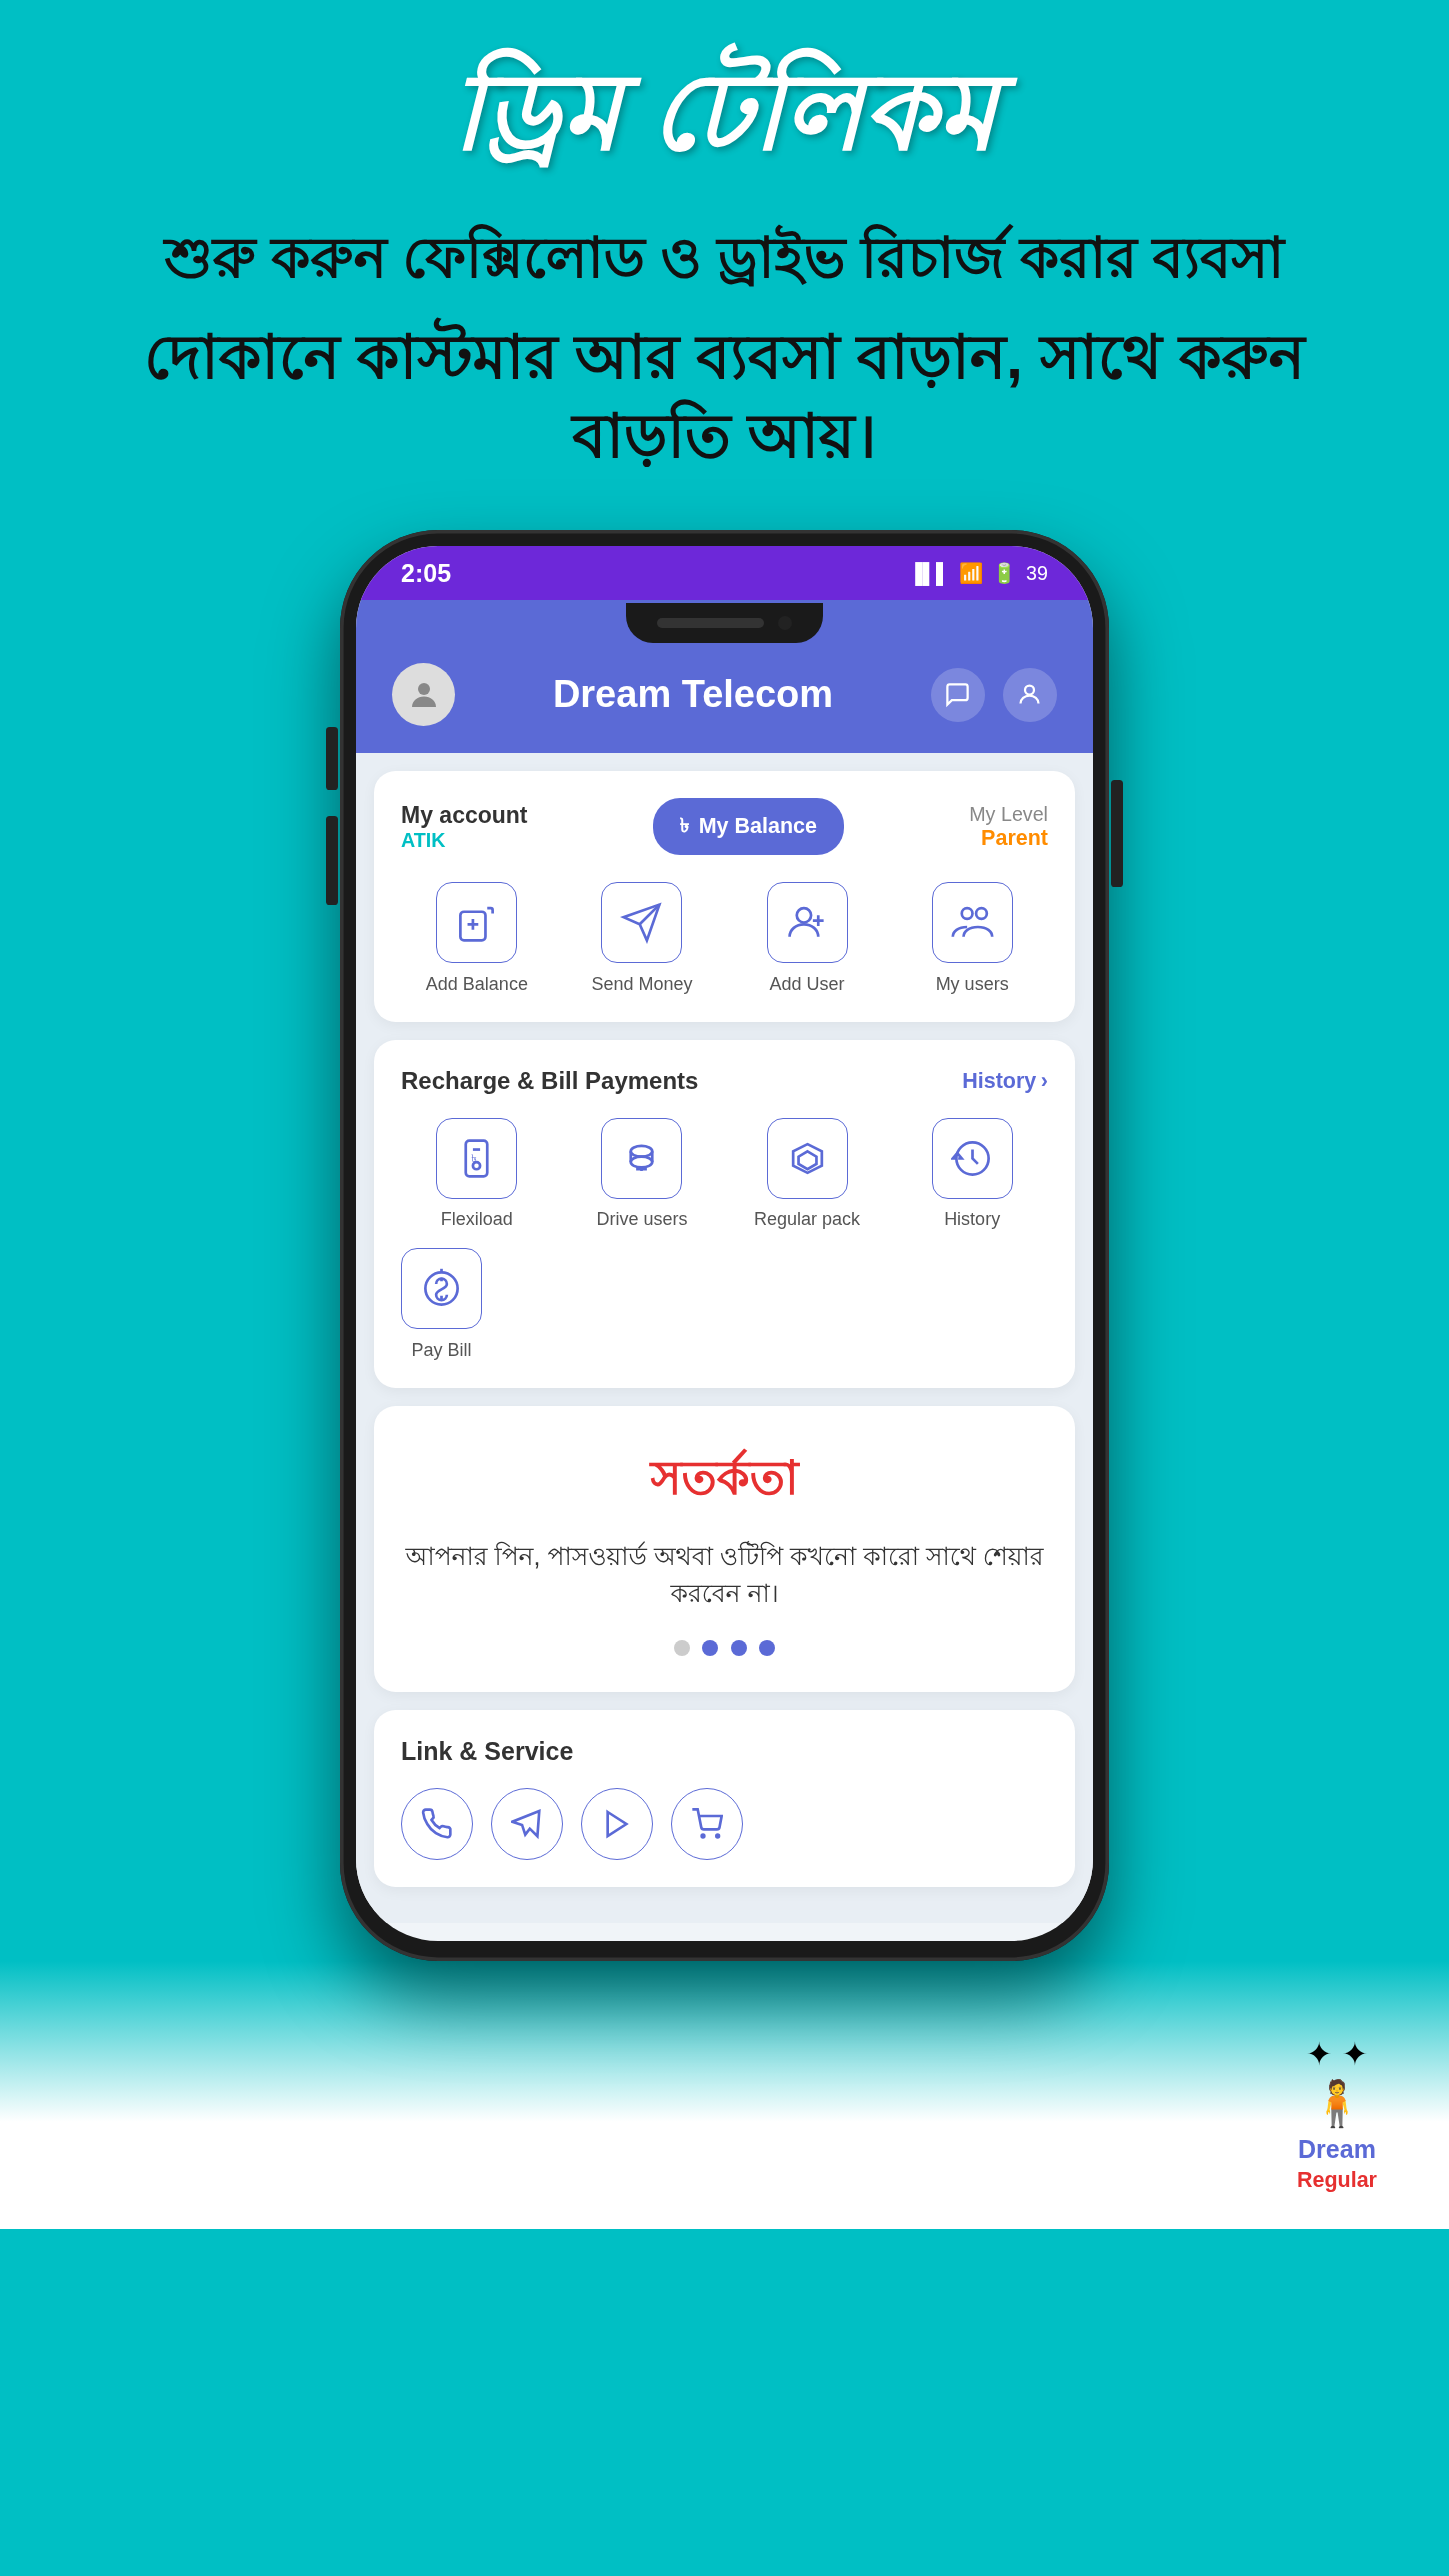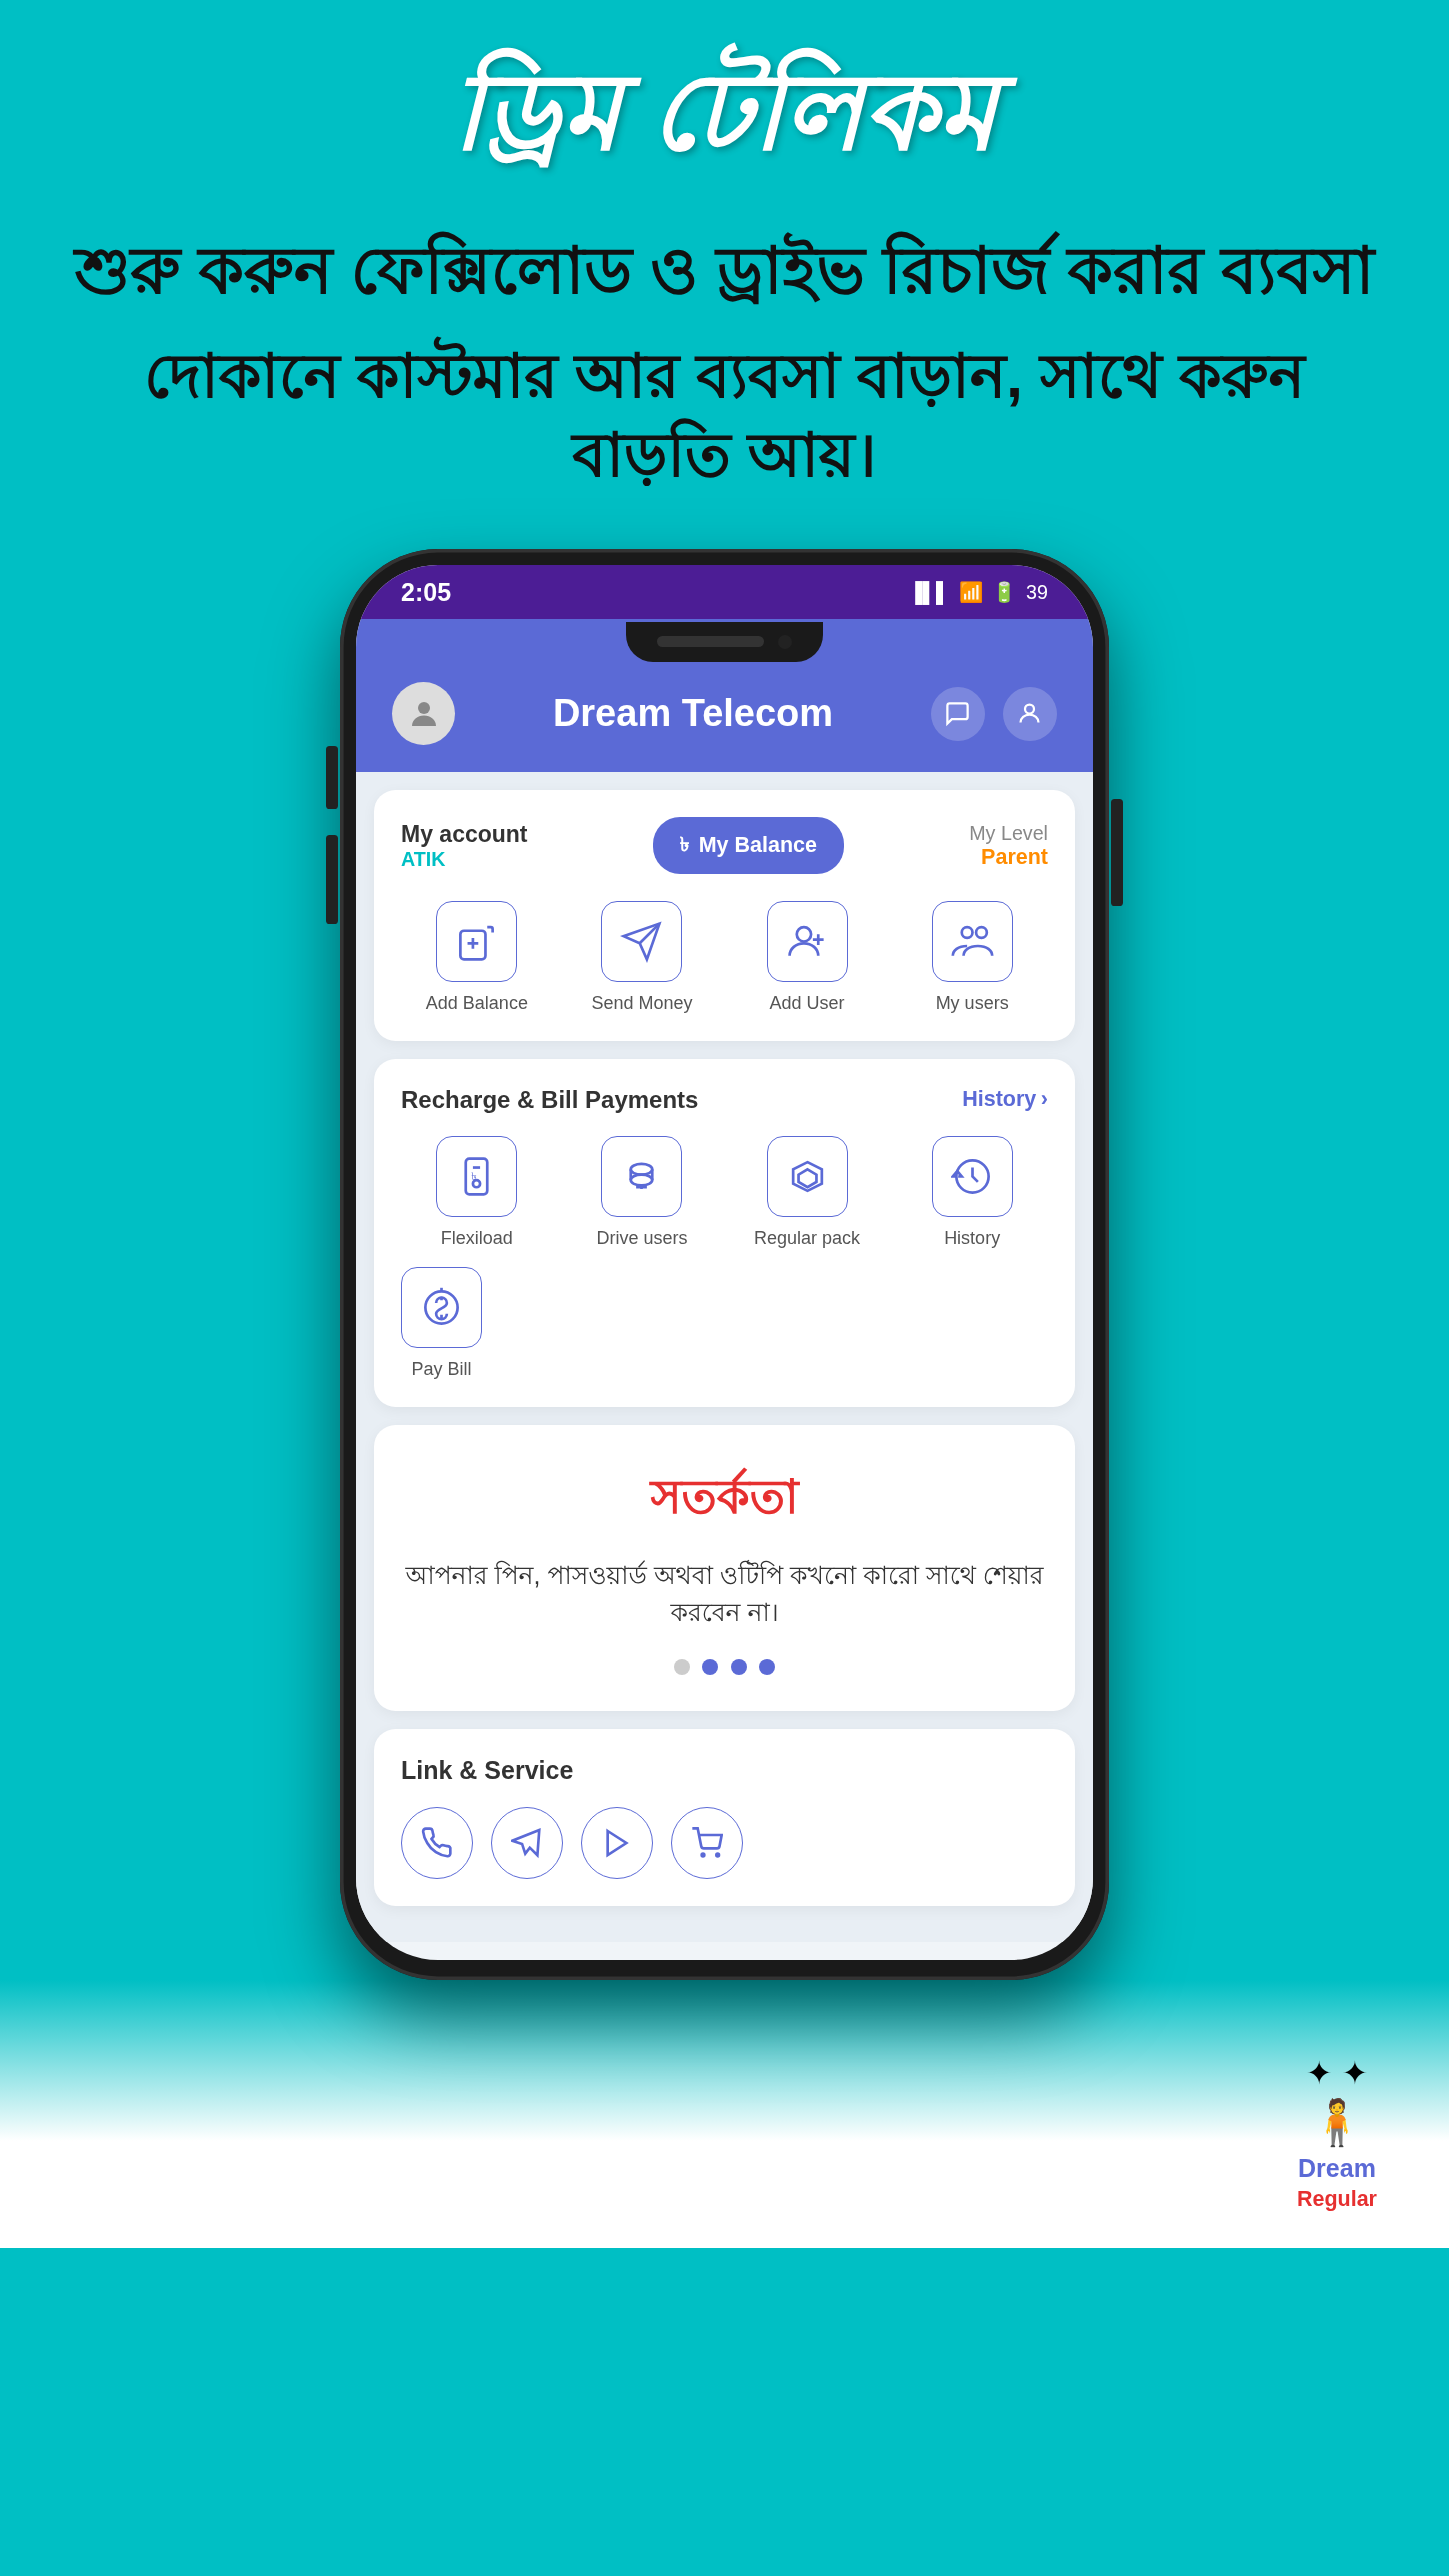--- a/index.html
+++ b/index.html
@@ -28,27 +28,26 @@
       font-weight: 900;
       color: white;
       text-align: center;
       font-style: italic;
       text-shadow: 2.7px 2.7px 7.2px rgba(0,0,0,0.3);
       margin-bottom: 52px;
       line-height: 1.1;
     }
 
     .tagline-main {
-      font-size: 65px;
+      font-size: 56px;
       font-weight: 900;
       color: #111;
       text-align: center;
       line-height: 1.2;
       margin-bottom: 27px;
-      margin-top: 8px;
     }
 
     .tagline-sub {
       font-size: 61px;
       font-weight: 700;
       color: #111;
       text-align: center;
       line-height: 1.3;
       margin-bottom: 54px;
     }
@@ -101,21 +100,21 @@
       width: 100%;
       min-height: 1395px;
       background: #f0f4f8;
       border-radius: 82px;
       overflow: hidden;
       position: relative;
     }
 
     
     .status-bar {
-      background: #4c1d95;
+      background: #6d28d9;
       height: 54px;
       display: flex;
       justify-content: space-between;
       align-items: center;
       padding: 16px 45px;
     }
 
     .status-time {
       color: white;
       font-size: 25px;

